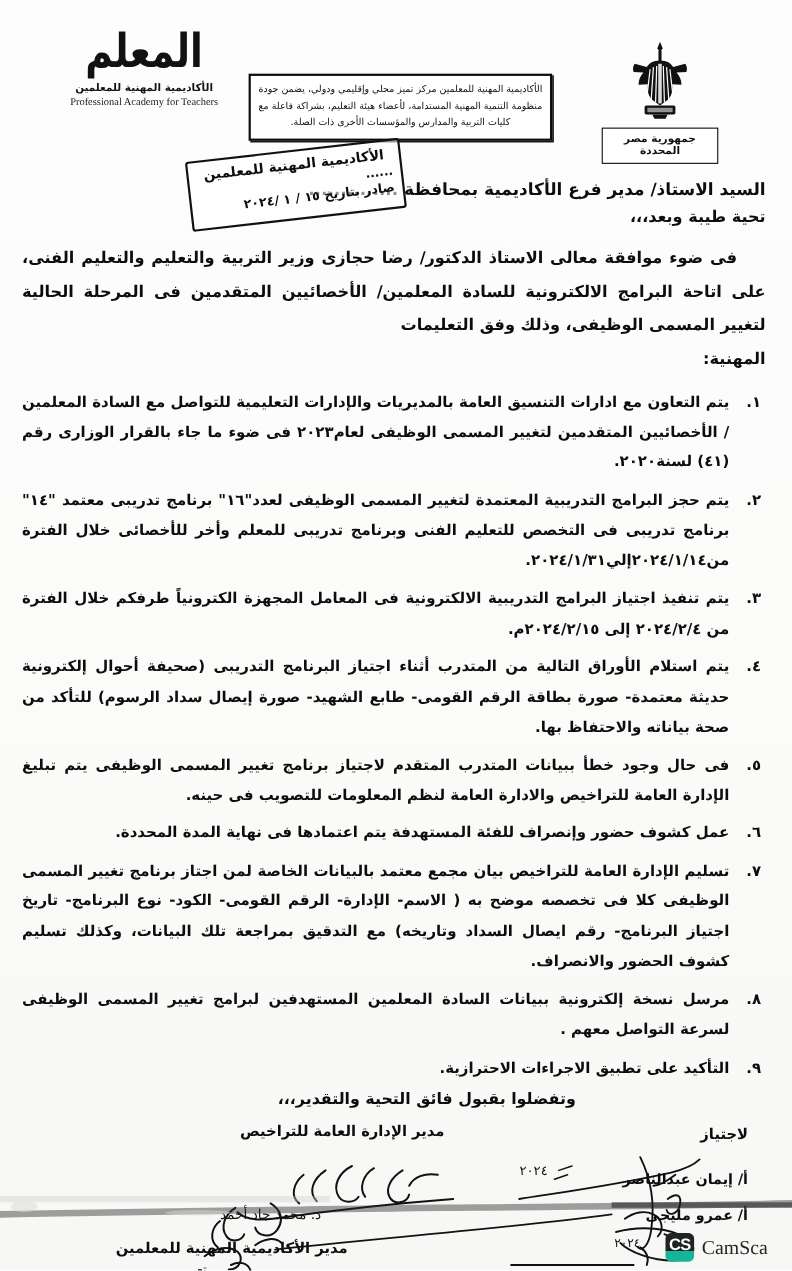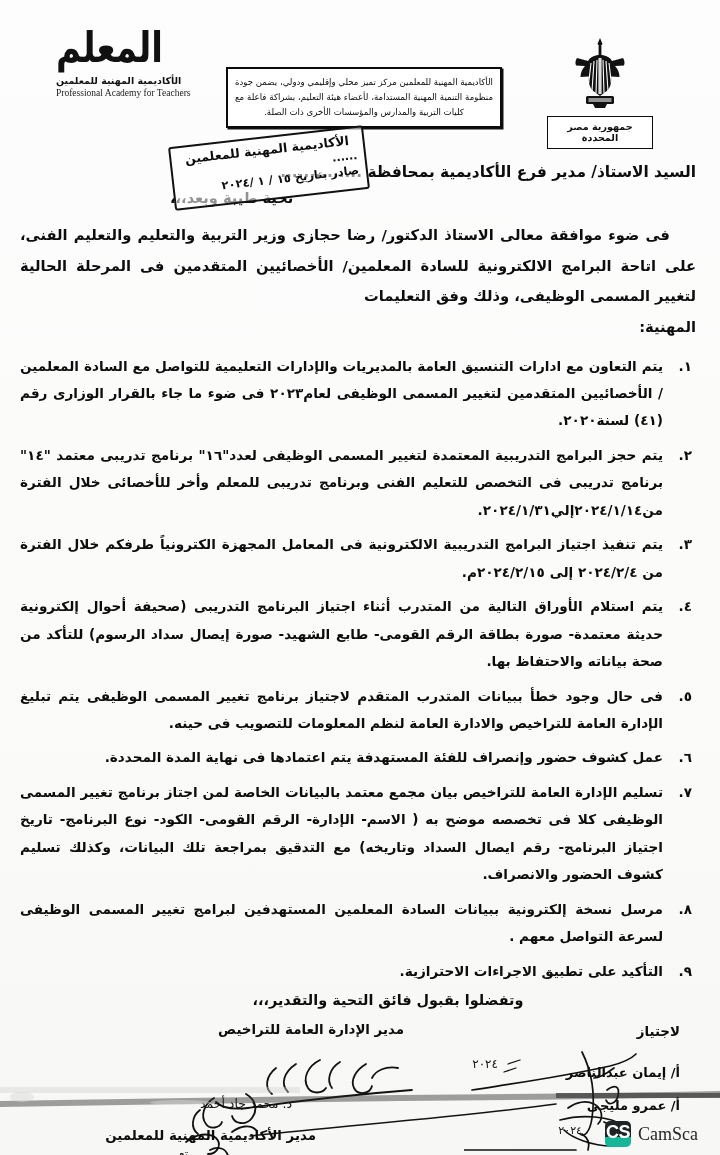--- a/index.html
+++ b/index.html
@@ -14,21 +14,21 @@
   .page{
     position:relative;
     width:720px;height:1155px;
     background:linear-gradient(180deg,#fdfdfd 0%,#fbfbfa 55%,#f7f7f6 100%);
   }
   
   .header{
     position:relative;height:150px;
   }
   .logo-left{
-    position:absolute;left:56px;top:30px;width:150px;text-align:left;
+    position:absolute;left:56px;top:30px;width:150px;text-align:center;
   }
   .logo-mark{
     font-family:"DejaVu Sans", sans-serif;
     font-size:34px;font-weight:bold;line-height:1;
     letter-spacing:-2px;color:#111;
     transform:scaleY(1.25);
   }
   .logo-ar{
     margin-top:11px;font-size:9.5px;font-weight:bold;color:#131313;
     letter-spacing:-.3px;
@@ -65,21 +65,21 @@
   
   .addr{
     position:relative;margin:8px 24px 0 20px;
   }
   .addr-line{
     font-size:15.4px;font-weight:bold;text-align:right;
     font-family:"DejaVu Sans", sans-serif;line-height:1.9;
     letter-spacing:-.2px;
   }
   .greet{
-    font-size:14.6px;font-weight:bold;text-align:left;
+    font-size:14.6px;font-weight:bold;text-align:right;
     font-family:"DejaVu Sans", sans-serif;margin-top:2px;
     padding-left:150px;
   }
   
   .stamp{
     position:absolute;right:329px;top:-22px;width:196px;height:64px;
     transform:rotate(-6.5deg);
     border:2px solid #111;border-radius:3px;
     background:rgba(255,255,255,.55);
     font-family:"DejaVu Sans", sans-serif;
@@ -137,21 +137,21 @@
   }
   .cs-mark{
     position:absolute;right:22px;bottom:8px;
     display:flex;align-items:center;gap:7px;
     direction:ltr;
   }
   .cs-logo{
     width:26px;height:26px;border-radius:5px;
     background:linear-gradient(180deg,#1f2324 0%,#1f2324 62%,#17b597 62%,#17b597 100%);
     color:#fff;font-family:"Liberation Sans", sans-serif;
-    font-weight:bold;font-size:18px;line-height:22px;text-align:center;
+    font-weight:bold;font-size:15px;line-height:22px;text-align:center;
     letter-spacing:-.5px;
   }
   .cs-text{
     font-family:"Liberation Serif", serif;font-size:18px;color:#262626;
   }
   .dust{position:absolute;background:#d9d9d6;border-radius:50%;opacity:.5;}
 </style>
 </head>
 <body>
 

